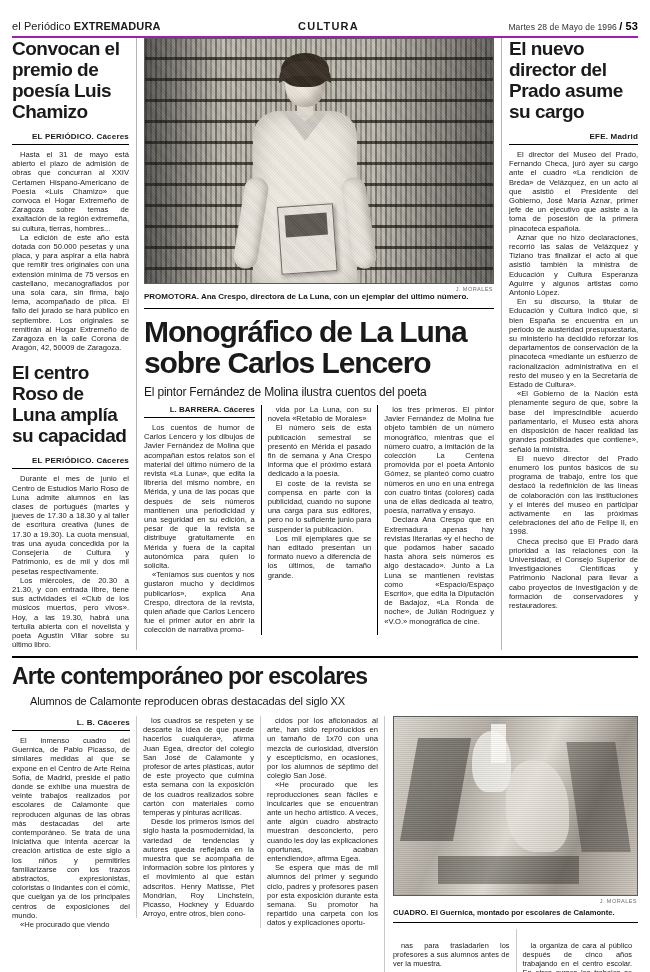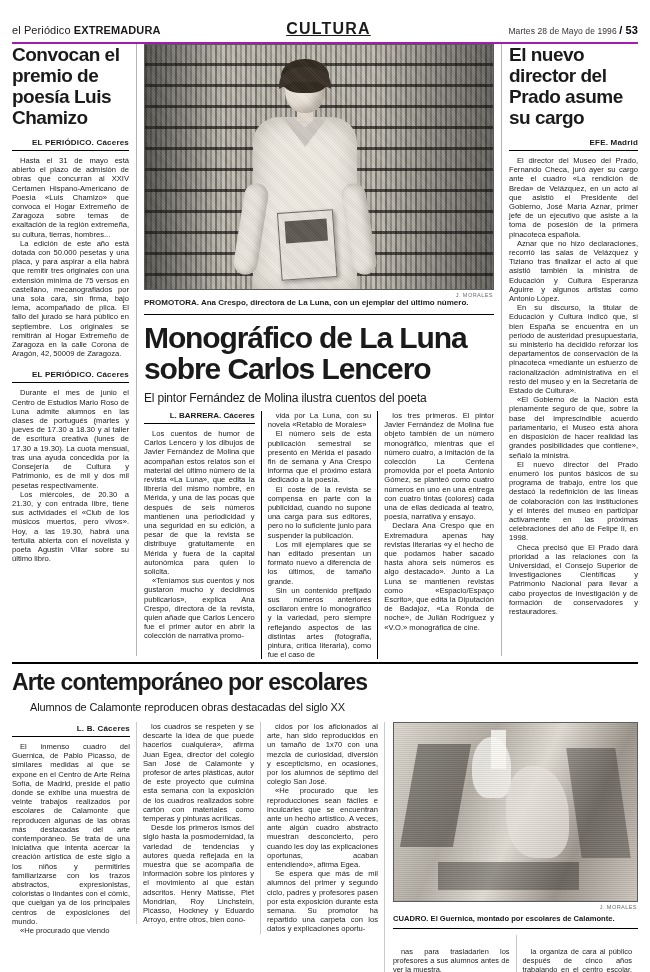--- a/index.html
+++ b/index.html
@@ -32,26 +32,25 @@
     padding-bottom: 4px;
     border-bottom: 2px solid #a21caf;
   }
   .masthead-left {
     font-size: 11px;
     font-weight: bold;
     letter-spacing: .1px;
   }
   .masthead-left .thin { font-weight: normal; }
   .masthead-center {
-    font-size: 16px;
+    font-size: 11px;
     font-weight: bold;
     letter-spacing: 1.2px;
     position: relative;
     left: -6px;
-    text-decoration: underline;
   }
   .masthead-right {
     font-size: 8.5px;
     color: #333;
     letter-spacing: .1px;
   }
   .masthead-right .pageno {
     font-size: 11px;
     font-weight: bold;
     color: #000;
@@ -411,20 +410,21 @@
     <div class="col-left">
 
       <div>
         <h2 class="hed-left">Convocan el premio de poesía Luis Chamizo</h2>
         <div class="byline">EL PERIÓDICO. Cáceres</div>
         <p class="body first">Hasta el 31 de mayo está abierto el plazo de admisión de obras que concurran al XXIV Certamen Hispano-Americano de Poesía «Luis Chamizo» que convoca el Hogar Extremeño de Zaragoza sobre temas de exaltación de la región extremeña, su cultura, tierras, hombres...</p>
         <p class="body">La edición de este año está dotada con 50.000 pesetas y una placa, y para aspirar a ella habrá que remitir tres originales con una extensión mínima de 75 versos en castellano, mecanografiados por una sola cara, sin firma, bajo lema, acompañado de plica. El fallo del jurado se hará público en septiembre. Los originales se remitirán al Hogar Extremeño de Zaragoza en la calle Corona de Aragón, 42, 50009 de Zaragoza.</p>
       </div>
 
       <div style="margin-top:10px;">
+        <h2 class="hed-left">El centro Roso de Luna amplía su capacidad</h2>
         <div class="byline">EL PERIÓDICO. Cáceres</div>
         <p class="body first">Durante el mes de junio el Centro de Estudios Mario Roso de Luna admite alumnos en las clases de portugués (martes y jueves de 17.30 a 18.30 y al taller de escritura creativa (lunes de 17.30 a 19.30). La cuota mensual, tras una ayuda concedida por la Consejería de Cultura y Patrimonio, es de mil y dos mil pesetas respectivamente.</p>
         <p class="body">Los miércoles, de 20.30 a 21.30, y con entrada libre, tiene sus actividades el «Club de los músicos muertos, pero vivos». Hoy, a las 19.30, habrá una tertulia abierta con el novelista y poeta Agustín Villar sobre su último libro.</p>
       </div>
 
     </div>
 
     <div class="col-center">
 
       <div class="photo">
@@ -465,21 +465,20 @@
           <div class="byline-main">L. BARRERA. Cáceres</div>
           <p class="body first">Los cuentos de humor de Carlos Lencero y los dibujos de Javier Fernández de Molina que acompañan estos relatos son el material del último número de la revista «La Luna», que edita la librería del mismo nombre, en Mérida, y una de las pocas que después de seis números mantienen una periodicidad y una seguridad en su edición, a pesar de que la revista se distribuye gratuitamente en Mérida y fuera de la capital autonómica para quien lo solicita.</p>
           <p class="body">«Teníamos sus cuentos y nos gustaron mucho y decidimos publicarlos», explica Ana Crespo, directora de la revista, quien añade que Carlos Lencero fue el primer autor en abrir la colección de narrativa promo-</p>
         </div>
 
         <div class="mc">
           <p class="body first">vida por La Luna, con su novela «Retablo de Morales»</p>
           <p class="body">El número seis de esta publicación semestral se presentó en Mérida el pasado fin de semana y Ana Crespo informa que el próximo estará dedicado a la poesía.</p>
           <p class="body">El coste de la revista se compensa en parte con la publicidad, cuando no supone una carga para sus editores, pero no lo suficiente junio para suspender la publicación.</p>
           <p class="body">Los mil ejemplares que se han editado presentan un formato nuevo a diferencia de los últimos, de tamaño grande.</p>
-          <p class="body">Sin un contenido prefijado sus números anteriores oscilaron entre lo monográfico y la variedad, pero siempre reflejando aspectos de las distintas artes (fotografía, pintura, crítica literaria), como fue el caso de</p>
         </div>
 
         <div class="mc">
           <p class="body first">los tres primeros. El pintor Javier Fernández de Molina fue objeto también de un número monográfico, mientras que el número cuatro, a imitación de la colección La Centena promovida por el poeta Antonio Gómez, se planteó como cuatro números en uno en una entrega con cuatro tintas (colores) cada una de ellas dedicada al teatro, poesía, narrativa y ensayo.</p>
           <p class="body">Declara Ana Crespo que en Extremadura apenas hay revistas literarias «y el hecho de que podamos haber sacado hasta ahora seis números es algo destacado». Junto a La Luna se mantienen revistas como «Espacio/Espaço Escrito», que edita la Diputación de Badajoz, «La Ronda de noche», de Julián Rodríguez y «V.O.» monográfica de cine.</p>
         </div>
 
       </div>
     </div>
 

